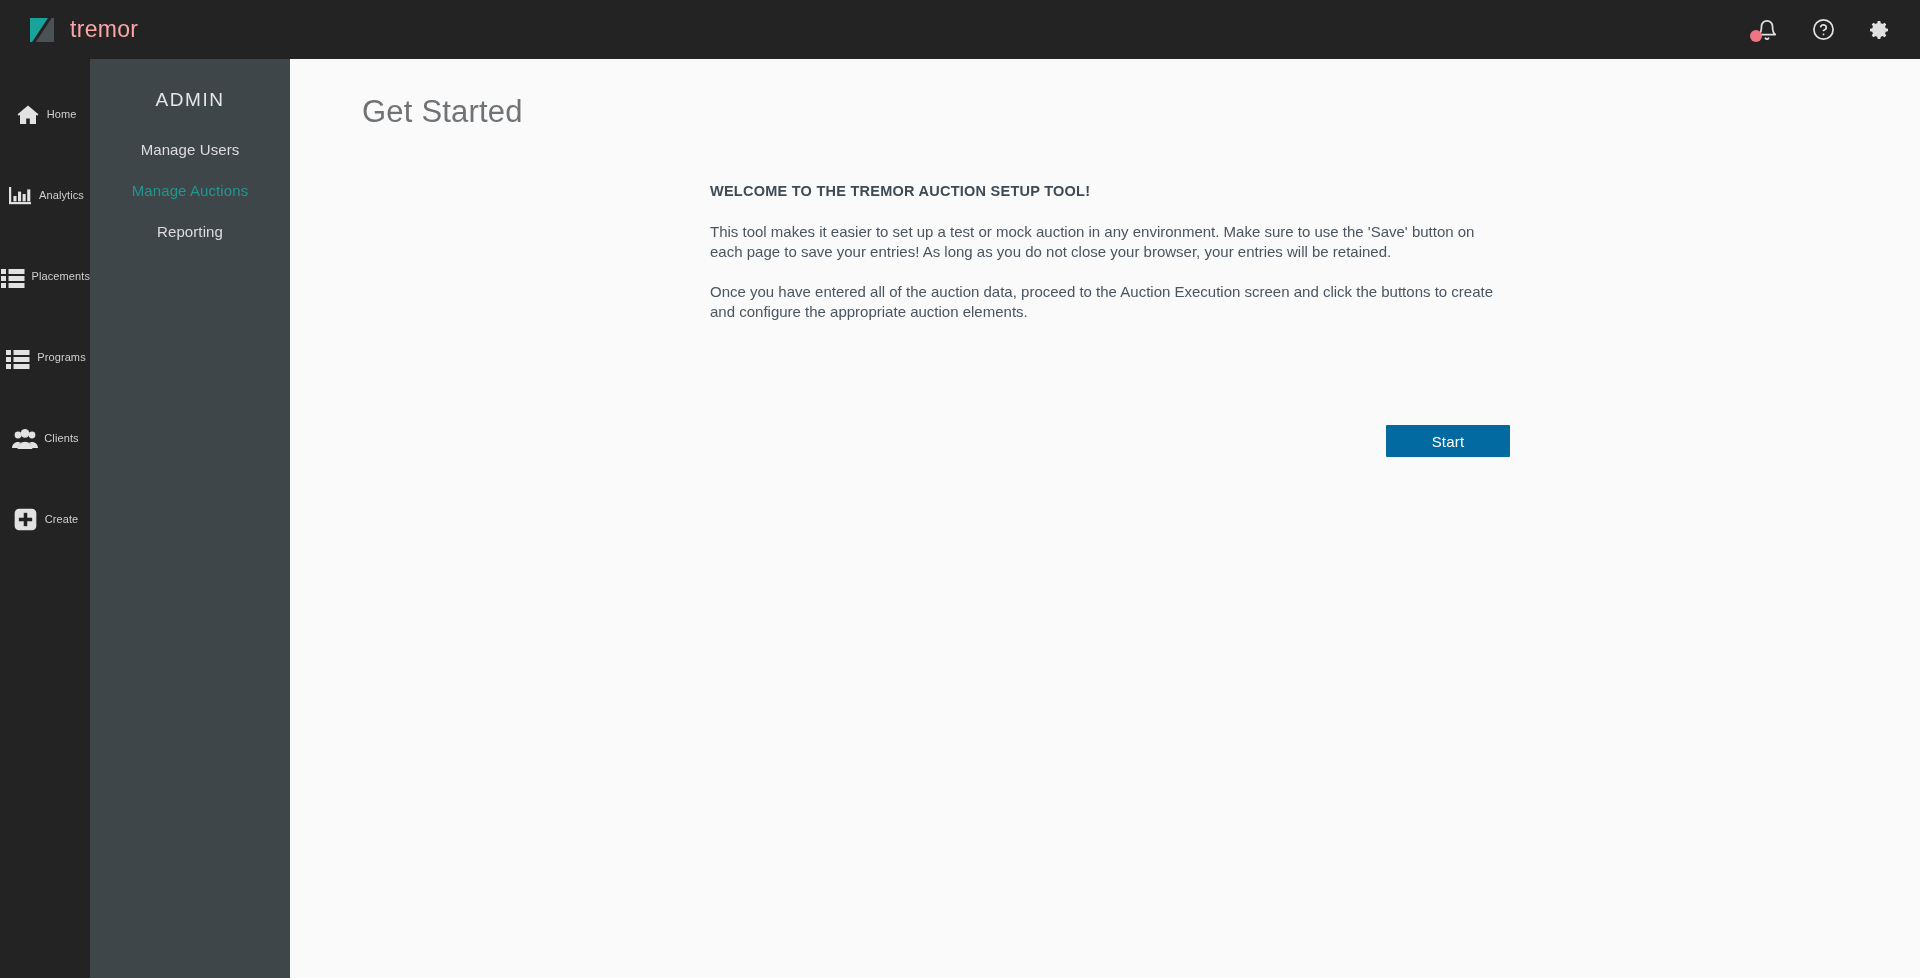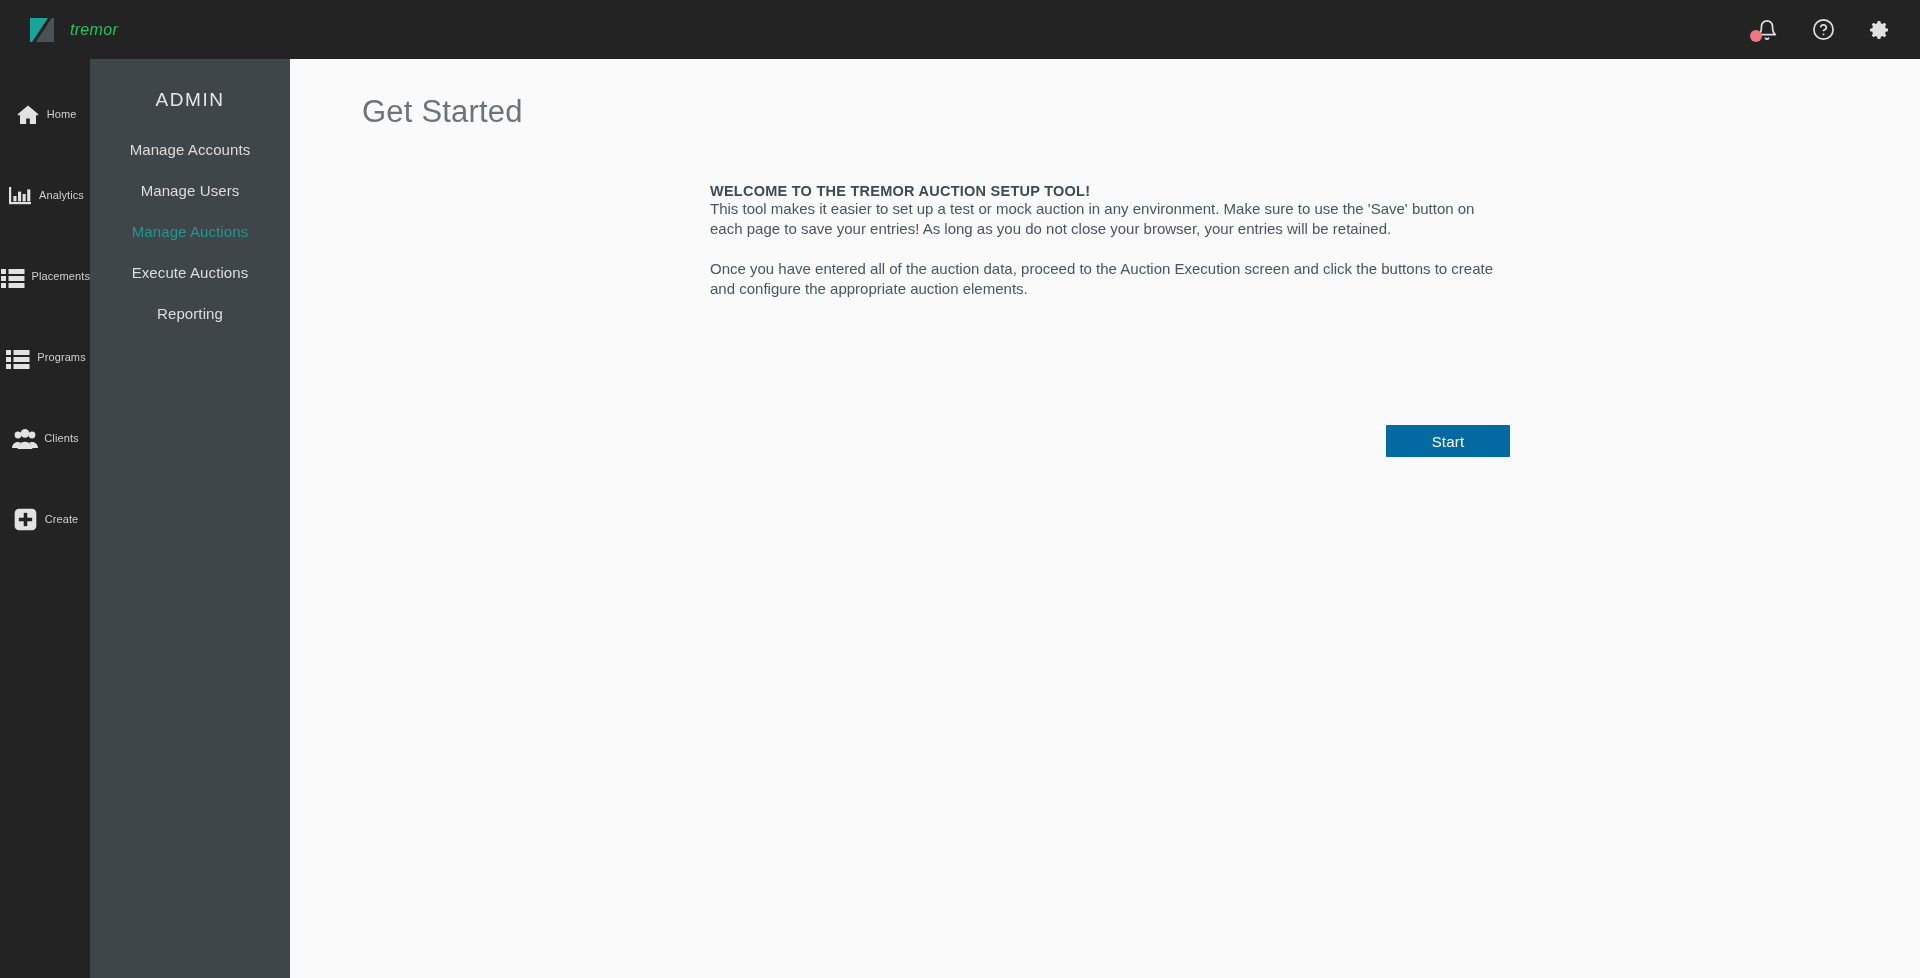--- a/index.html
+++ b/index.html
@@ -39,25 +39,24 @@
   }
 
   .logo-mark {
     width: 28px;
     height: 28px;
     position: relative;
     display: block;
   }
 
   .brand-name {
-    color: #22c55e;
-    font-size: 16px;
+    color: #fca5a5;
+    font-size: 23px;
     font-weight: 400;
     letter-spacing: 0.3px;
-    font-style: italic;
   }
 
   .topbar-actions {
     position: absolute;
     right: 28px;
     top: 0;
     height: 59px;
     display: flex;
     align-items: center;
     gap: 30px;
@@ -181,20 +180,21 @@
     left: 420px;
     top: 124px;
     width: 800px;
   }
 
   .welcome-heading {
     font-size: 14.5px;
     font-weight: bold;
     color: #3e4a54;
     letter-spacing: 0.25px;
+    margin-bottom: 23px;
   }
 
   .para {
     font-size: 15px;
     line-height: 20px;
     color: #4a5560;
     margin-bottom: 20px;
     max-width: 790px;
   }
 
@@ -337,24 +337,22 @@
         </svg>
       </span>
       <span class="rail-label">Create</span>
     </div>
 
   </div>
 
   <div class="adminpanel">
     <div class="admin-title">ADMIN</div>
 
-    <div class="admin-item">Manage Accounts</div>
     <div class="admin-item">Manage Users</div>
     <div class="admin-item active">Manage Auctions</div>
-    <div class="admin-item">Execute Auctions</div>
     <div class="admin-item">Reporting</div>
   </div>
 
   <div class="main">
 
     <div class="page-title">Get Started</div>
 
     <div class="content-block">
       <div class="welcome-heading">WELCOME TO THE TREMOR AUCTION SETUP TOOL!</div>
       <p class="para">This tool makes it easier to set up a test or mock auction in any environment. Make sure to use the 'Save' button on each page to save your entries! As long as you do not close your browser, your entries will be retained.</p>

